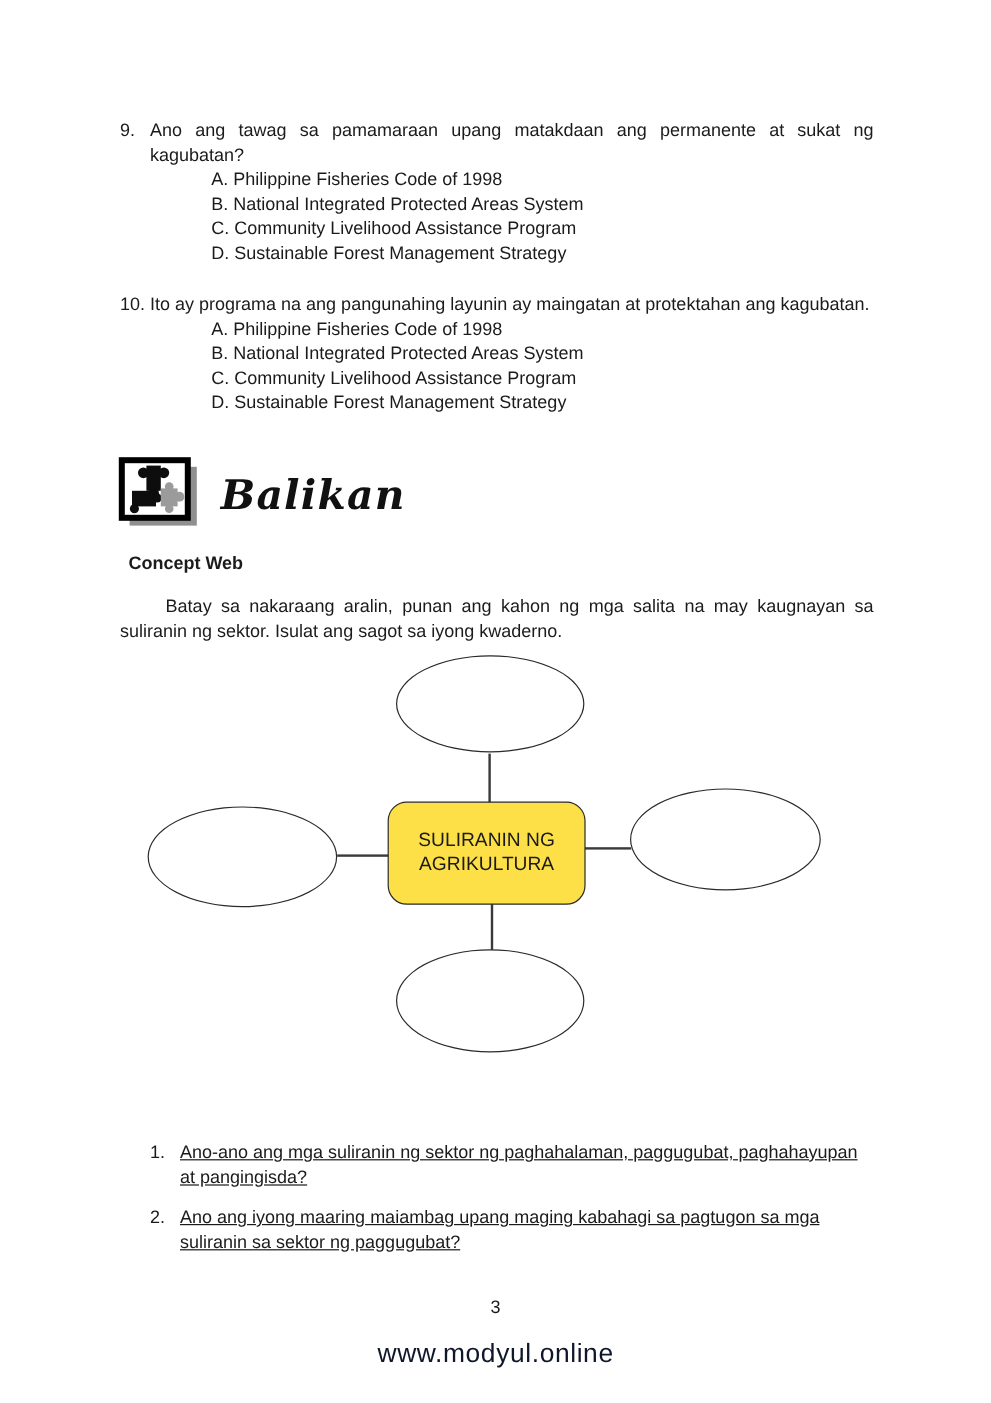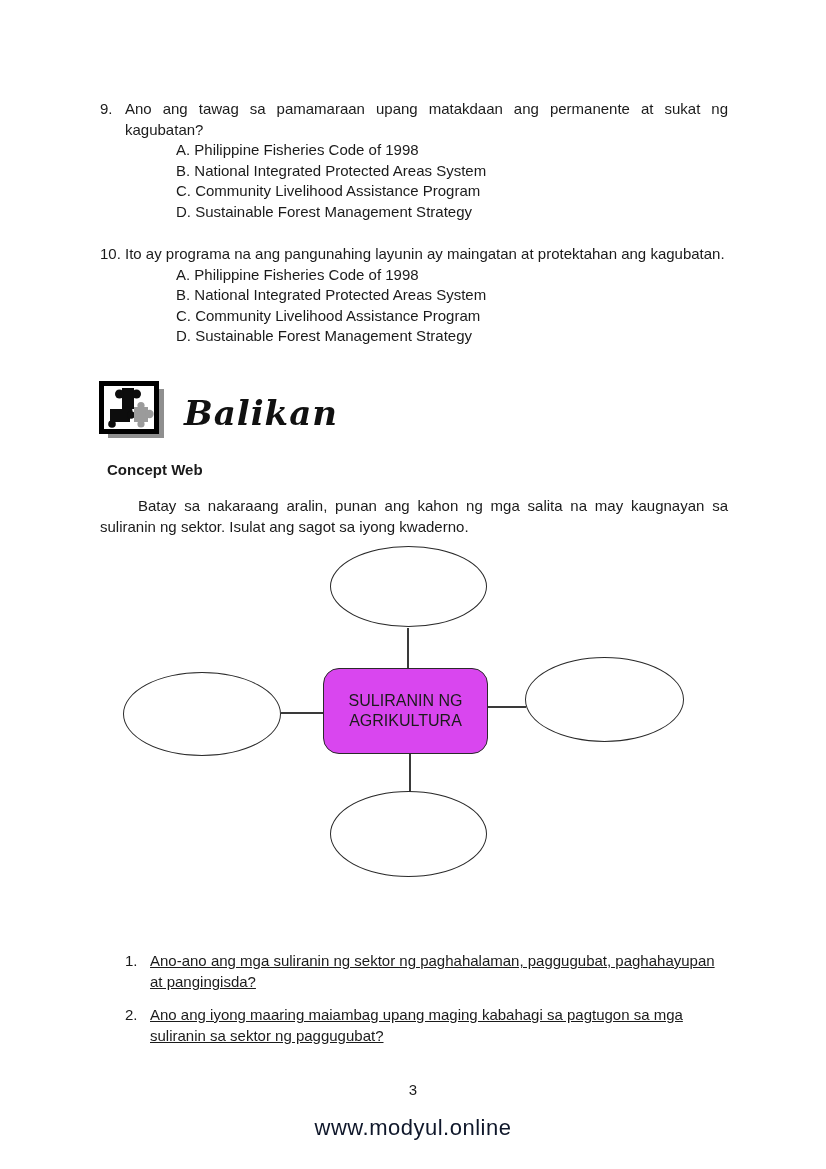--- a/index.html
+++ b/index.html
@@ -50,21 +50,21 @@
     position: absolute;
     border: 1.4px solid #2a2a2a;
     border-radius: 50%;
     background: #fff;
   }
   .center-box {
     position: absolute;
     left: 323px; top: 128px; width: 163px; height: 84px;
     border: 1.5px solid #2a2a2a;
     border-radius: 16px;
-    background: #d946ef;
+    background: #fde047;
     display: flex; flex-direction: column;
     align-items: center; justify-content: center;
     font-size: 16px; line-height: 20px;
     color: #1b1b1b;
   }
   .conn { position: absolute; background: #3a3a3a; }
 
   
   .item { left: 125px; width: 605px; }
   .item .qnum { width: 25px; }

